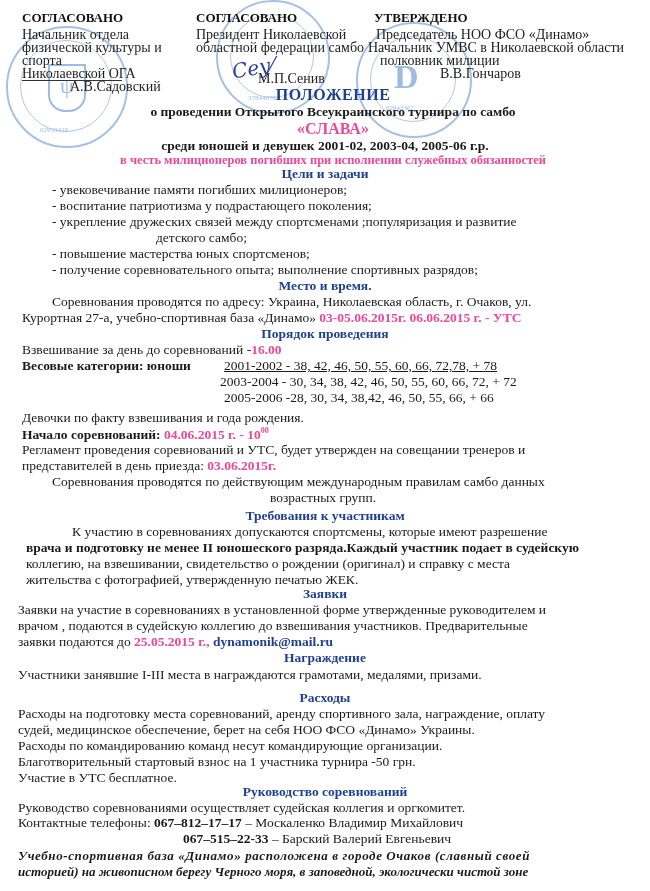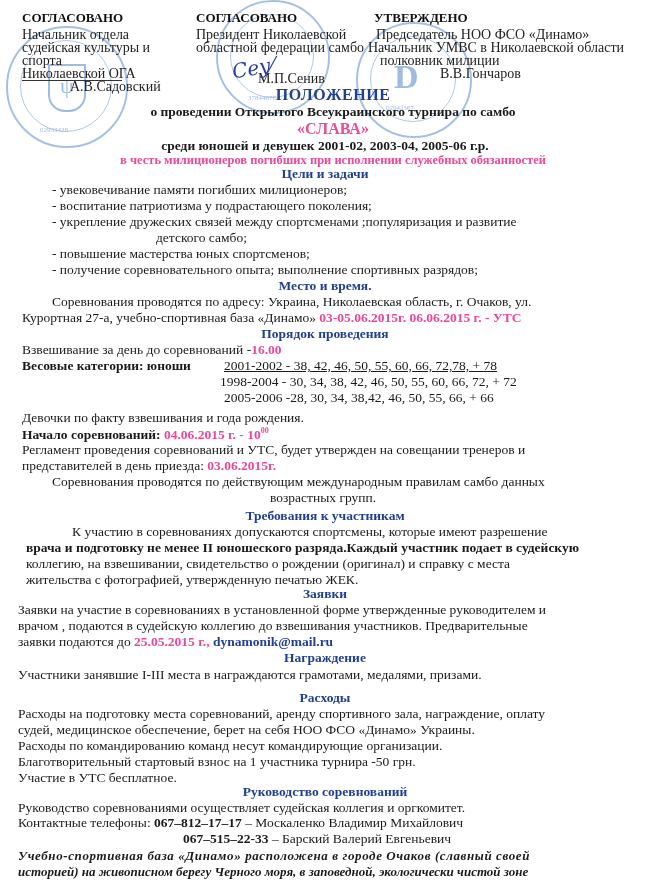--- a/index.html
+++ b/index.html
@@ -33,21 +33,21 @@
 </div>
 <div class="stamp" style="left:356px; top:22px; width:112px; height:112px;">
   <div class="stamp-inner" style="left:12px; top:12px; width:84px; height:84px;"></div>
   <div style="position:absolute; left:36px; top:34px; font-size:34px; font-weight:bold; color:#4f84cc;">D</div>
   <div style="position:absolute; left:28px; top:80px; font-size:7px; color:#4f84cc;">02942367</div>
 </div>
 
 <div class="abs" style="left:22px; top:10px; width:170px;">
   <div class="hdr-title">СОГЛАСОВАНО</div>
   <div class="hdr-line" style="margin-top:2px;">Начальник отдела</div>
-  <div class="hdr-line">судейская культуры и спорта</div>
+  <div class="hdr-line">физической культуры и спорта</div>
   <div class="hdr-line">Николаевской ОГА</div>
   <div class="hdr-line" style="padding-left:48px;">А.В.Садовский</div>
 </div>
 <div class="sig-line" style="left:22px; top:80px; width:100px;"></div>
 
 <div class="abs" style="left:196px; top:10px; width:170px;">
   <div class="hdr-title">СОГЛАСОВАНО</div>
   <div class="hdr-line" style="margin-top:2px;">Президент Николаевской</div>
   <div class="hdr-line">областной федерации самбо</div>
   <div class="hdr-line" style="padding-left:62px; margin-top:18px;">М.П.Сенив</div>
@@ -81,21 +81,21 @@
 <div class="line" style="left:22px; top:310px;">
   <span>Курортная 27-а, учебно-спортивная база «Динамо» </span><span class="b red">03-05.06.2015г.  06.06.2015 г. - УТС</span>
 </div>
 
 <div class="sec-head" style="top:326px;">Порядок проведения</div>
 <div class="line" style="left:22px; top:342px;">
   <span>Взвешивание за день до соревнований -</span><span class="b red">16.00</span>
 </div>
 <div class="line b" style="left:22px; top:358px;">Весовые категории: юноши</div>
 <div class="line" style="left:224px; top:358px;text-decoration:underline;">2001-2002 - 38, 42, 46, 50, 55, 60, 66, 72,78, + 78</div>
-<div class="line" style="left:220px; top:374px;">1998-2004 - 30, 34, 38, 42, 46, 50, 55, 60, 66, 72, + 72</div>
+<div class="line" style="left:220px; top:374px;">2003-2004 - 30, 34, 38, 42, 46, 50, 55, 60, 66, 72, + 72</div>
 <div class="line" style="left:224px; top:390px;">2005-2006 -28, 30, 34, 38,42, 46, 50, 55, 66, + 66</div>
 <div class="line" style="left:22px; top:410px;">Девочки по факту взвешивания и года рождения.</div>
 <div class="line" style="left:22px; top:426px;">
   <span class="b">Начало соревнований: </span><span class="b red">04.06.2015 г. - 10</span><sup class="b red" style="font-size:8px;">00</sup>
 </div>
 <div class="line" style="left:22px; top:442px;">Регламент проведения соревнований и УТС, будет утвержден на совещании тренеров и</div>
 <div class="line" style="left:22px; top:458px;">
   <span>представителей в день приезда: </span><span class="b red">03.06.2015г.</span>
 </div>
 <div class="line" style="left:52px; top:474px;">Соревнования проводятся по действующим международным правилам самбо данных</div>

